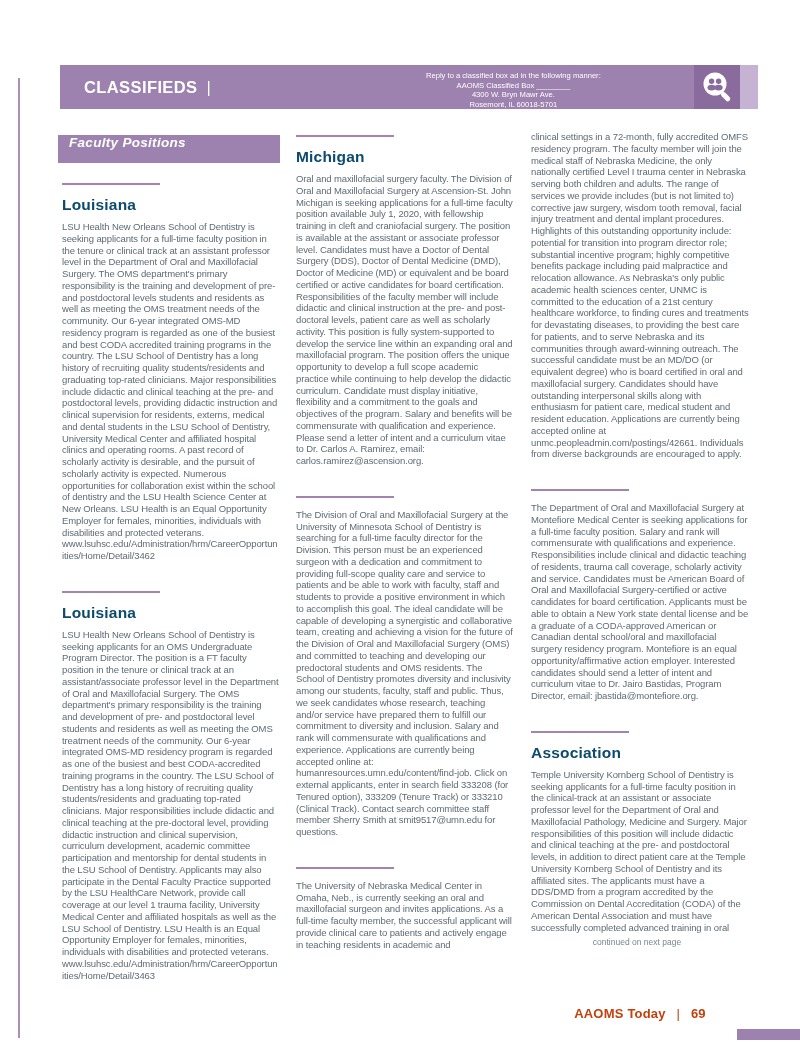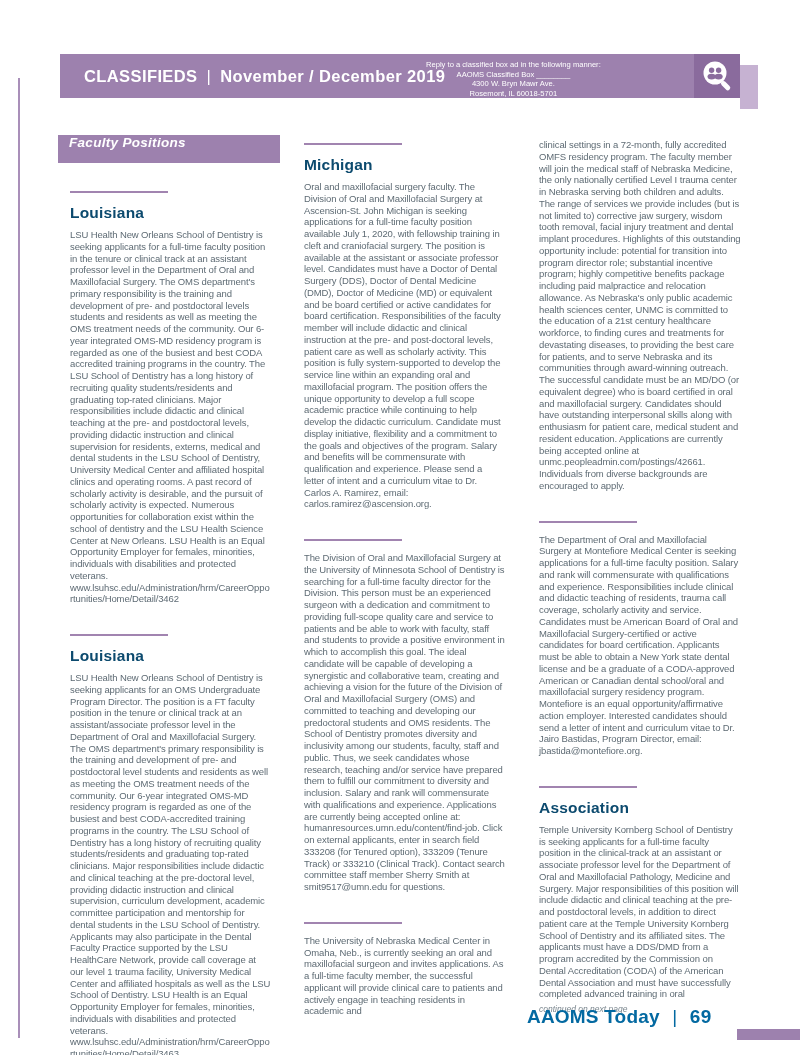--- a/index.html
+++ b/index.html
@@ -3,21 +3,21 @@
 <meta charset="utf-8">
 <style>
   html,body { margin:0; padding:0; background:#ffffff; }
   .page {
     position:relative; width:800px; height:1055px; background:#ffffff;
     font-family:"Liberation Sans", sans-serif; overflow:hidden;
   }
   .left-stripe { position:absolute; left:18px; top:78px; width:2px; height:960px; background:#a98fb9; }
 
   
-  .header-bar { position:absolute; left:60px; top:54px; width:680px; height:44px; background:#9d81ae; }
+  .header-bar { position:absolute; left:60px; top:65px; width:680px; height:44px; background:#9d81ae; }
   .header-cap { position:absolute; left:740px; top:65px; width:18px; height:44px; background:#c6b2d2; }
   .header-title-wrap {
     position:absolute; left:24px; top:0; height:44px; display:flex; align-items:center;
     color:#ffffff; font-weight:bold; font-size:16.5px; letter-spacing:0.4px; white-space:nowrap;
   }
   .header-sep { margin:0 9px; font-weight:normal; }
   .header-reply { position:absolute; left:366px; top:6px; color:#ffffff; font-size:7.6px; line-height:9.7px;text-align:center; }
   .header-icon-square {
     position:absolute; right:0; top:0; width:46px; height:44px; background:#8a6b9d;
     display:flex; align-items:center; justify-content:center;
@@ -29,50 +29,49 @@
     color:#ffffff; font-weight:bold; font-size:13.5px; letter-spacing:0.3px;
     display:flex; align-items:flex-start; padding-left:11px; box-sizing:border-box;font-style:italic;
   }
 
   
   .col { position:absolute; width:225px; }
   .col1 { left:58px;  top:179px; }
   .col2 { left:292px; top:131px; }
   .col3 { left:527px; top:127px; width:226px; }
 
-  .listing { margin:12px; }
+  .listing { margin:4px; }
   .listing + .listing { margin-top:29px; }
   .rule { width:98px; height:0; border-top:2px solid #a184b0; margin:0 0 11px 0; }
   h2.state { margin:0 0 7px 0; font-size:15.5px; font-weight:bold; color:#0c4a6e; letter-spacing:0.2px; }
   p.body {
     margin:0; font-size:9.5px; line-height:11.75px; color:#5e6b74;
     letter-spacing:-0.12px; overflow-wrap:anywhere;
   }
-  .continued { margin-top:4px; padding-right:6px; text-align:left; font-style:italic; font-size:8.5px; color:#7a868e; }
+  .continued { margin-top:4px; padding-right:6px; text-align:center; font-size:8.5px; color:#7a868e; }
 
   
   .footer-text {
-    position:absolute; left:527px; top:1006px; width:226px; text-align:left;
-    color:#0369a1; font-weight:bold; font-size:19px; letter-spacing:0.2px;
+    position:absolute; left:527px; top:1006px; width:226px; text-align:center;
+    color:#c2410c; font-weight:bold; font-size:13px; letter-spacing:0.2px;
   }
   .footer-sep { font-weight:normal; margin:0 7px; }
   .bottom-bar { position:absolute; left:737px; top:1029px; width:63px; height:11px; background:#9d81ae; }
 </style>
 </head>
 <body>
 
 <div class="page">
 
   <div class="left-stripe"></div>
 
   <div class="header-bar">
     <div class="header-title-wrap">
       <span>CLASSIFIEDS</span>
       <span class="header-sep">|</span>
-      <span>November / December 2019</span>
     </div>
     <div class="header-reply">
       <div>Reply to a classified box ad in the following manner:</div>
       <div>AAOMS Classified Box ________</div>
       <div>4300 W. Bryn Mawr Ave.</div>
       <div>Rosemont, IL 60018-5701</div>
     </div>
     <div class="header-icon-square">
       <svg width="38" height="38" viewBox="0 0 38 38">
         <circle cx="17" cy="16" r="11.5" fill="#ffffff"></circle>

